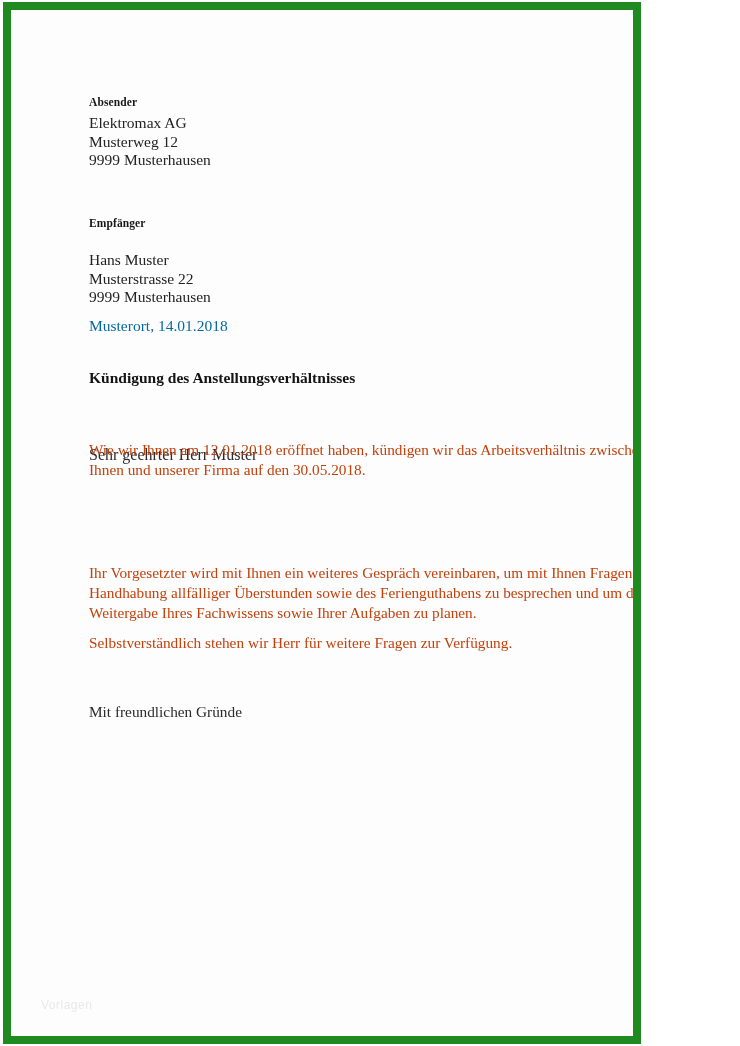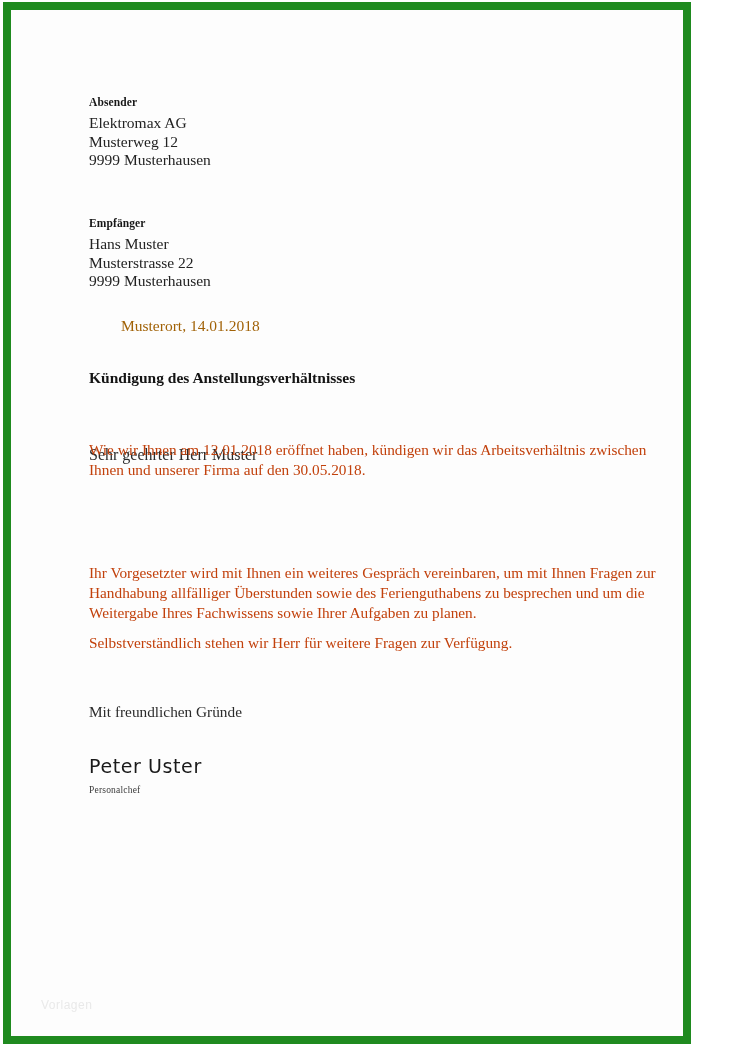--- a/index.html
+++ b/index.html
@@ -12,21 +12,21 @@
     background: #ffffff;
     font-family: "Liberation Serif", serif;
     overflow: hidden;
   }
 
   
   #page-frame {
     position: absolute;
     left: 3px;
     top: 2px;
-    width: 688px;
+    width: 638px;
     height: 1042px;
     box-sizing: border-box;
     border: 8px solid #1f8a1f;
     background: #fdfdfd;
   }
 
   #letter-sheet {
     position: absolute;
     left: 0;
     top: 0;
@@ -53,22 +53,21 @@
 
   .addr-line {
     font-size: 15.5px;
     line-height: 18.6px;
     color: #232323;
   }
 
   .date-line {
     font-size: 15.5px;
     line-height: 18px;
-    color: #a16207;
-    margin-left: 32px;
+    color: #0369a1;
   }
 
   .subject {
     font-weight: bold;
     font-size: 15.5px;
     line-height: 19px;
     color: #141414;
   }
 
   .salutation {
@@ -126,38 +125,34 @@
 
     <div class="block" style="top:84px;">
       <div class="label-bold">Absender</div>
       <div class="addr-line" style="margin-top:4px;">Elektromax AG</div>
       <div class="addr-line">Musterweg 12</div>
       <div class="addr-line">9999 Musterhausen</div>
     </div>
 
     <div class="block" style="top:205px;">
       <div class="label-bold">Empfänger</div>
-      <div class="addr-line" style="margin-top:4px;">Hans Muster</div>
+      <div class="addr-line" style="margin-top:20px;">Hans Muster</div>
       <div class="addr-line">Musterstrasse 22</div>
       <div class="addr-line">9999 Musterhausen</div>
     </div>
 
     <div class="block date-line" style="top:307px;">Musterort, 14.01.2018</div>
 
     <div class="block subject" style="top:358px;">Kündigung des Anstellungsverhältnisses</div>
 
     <div class="block salutation" style="top:395px;">Sehr geehrter Herr Muster</div>
 
     <div class="block para" style="top:430px;">Wie wir Ihnen am 12.01.2018 eröffnet haben, kündigen wir das Arbeitsverhältnis zwischen Ihnen und unserer Firma auf den 30.05.2018.</div>
     <div class="block para" style="top:553px;">Ihr Vorgesetzter wird mit Ihnen ein weiteres Gespräch vereinbaren, um mit Ihnen Fragen zur Handhabung allfälliger Überstunden sowie des Ferienguthabens zu besprechen und um die Weitergabe Ihres Fachwissens sowie Ihrer Aufgaben zu planen.</div>
     <div class="block para" style="top:623px;">Selbstverständlich stehen wir Herr für weitere Fragen zur Verfügung.</div>
 
     <div class="block closing" style="top:692px;">Mit freundlichen Gründe</div>
 
-    <div class="block" style="top:745px;">
-      <div class="sig-name">Peter Uster</div>
-      <div class="sig-role" style="margin-top:6px;">Personalchef</div>
-    </div>
 
     <div id="watermark">Vorlagen</div>
 
   </div>
 </div>
 
 </body></html>

